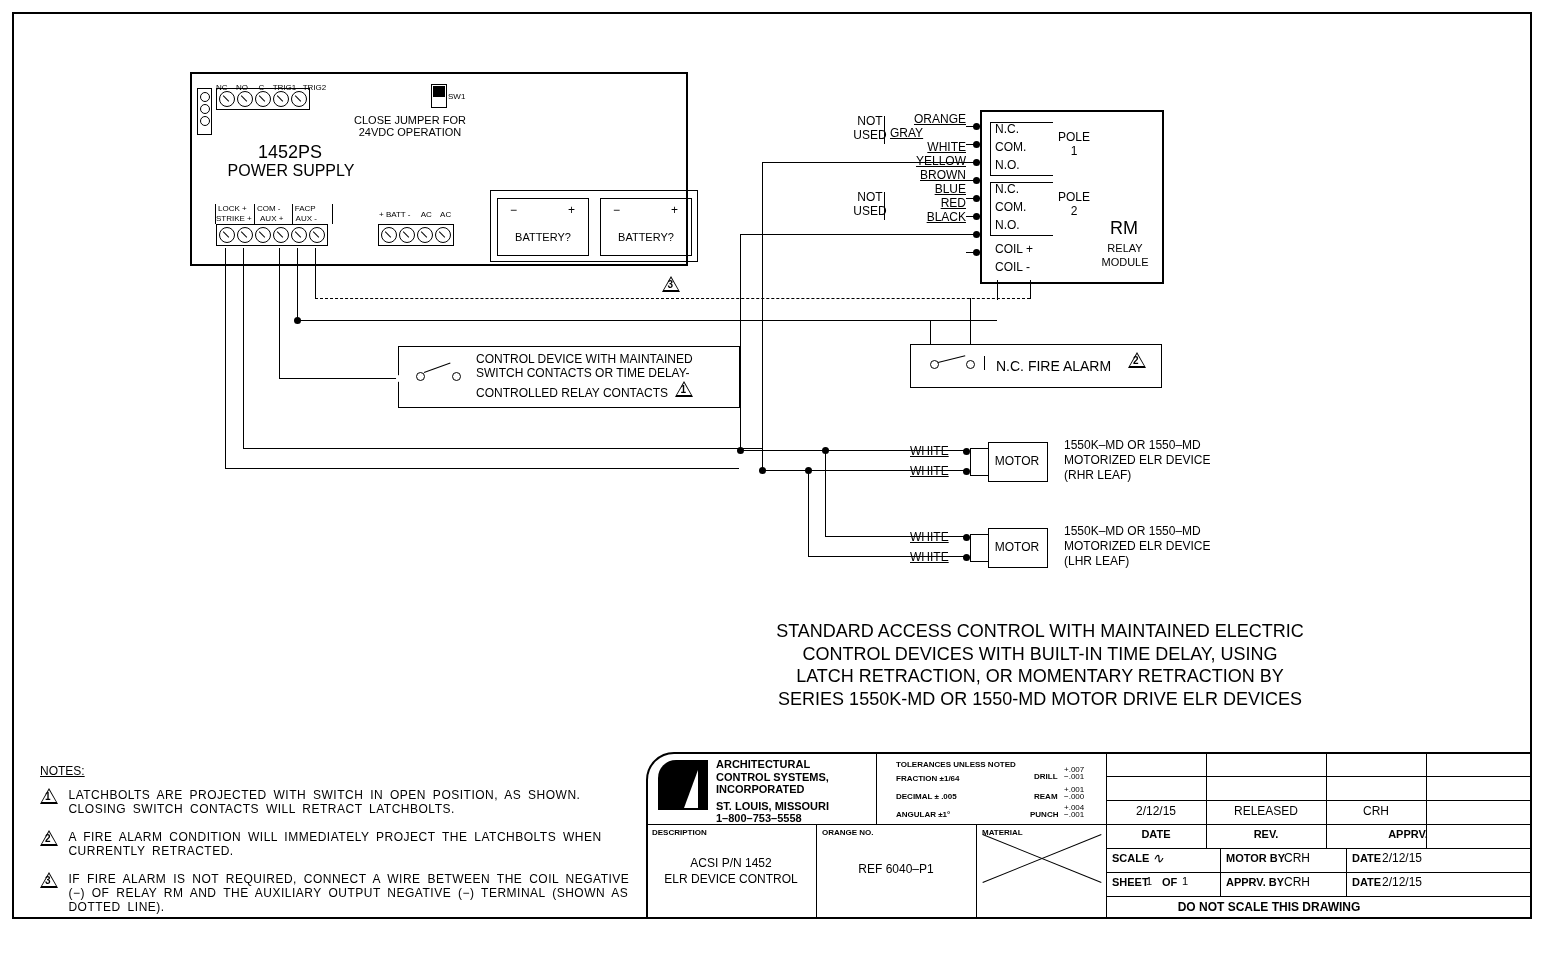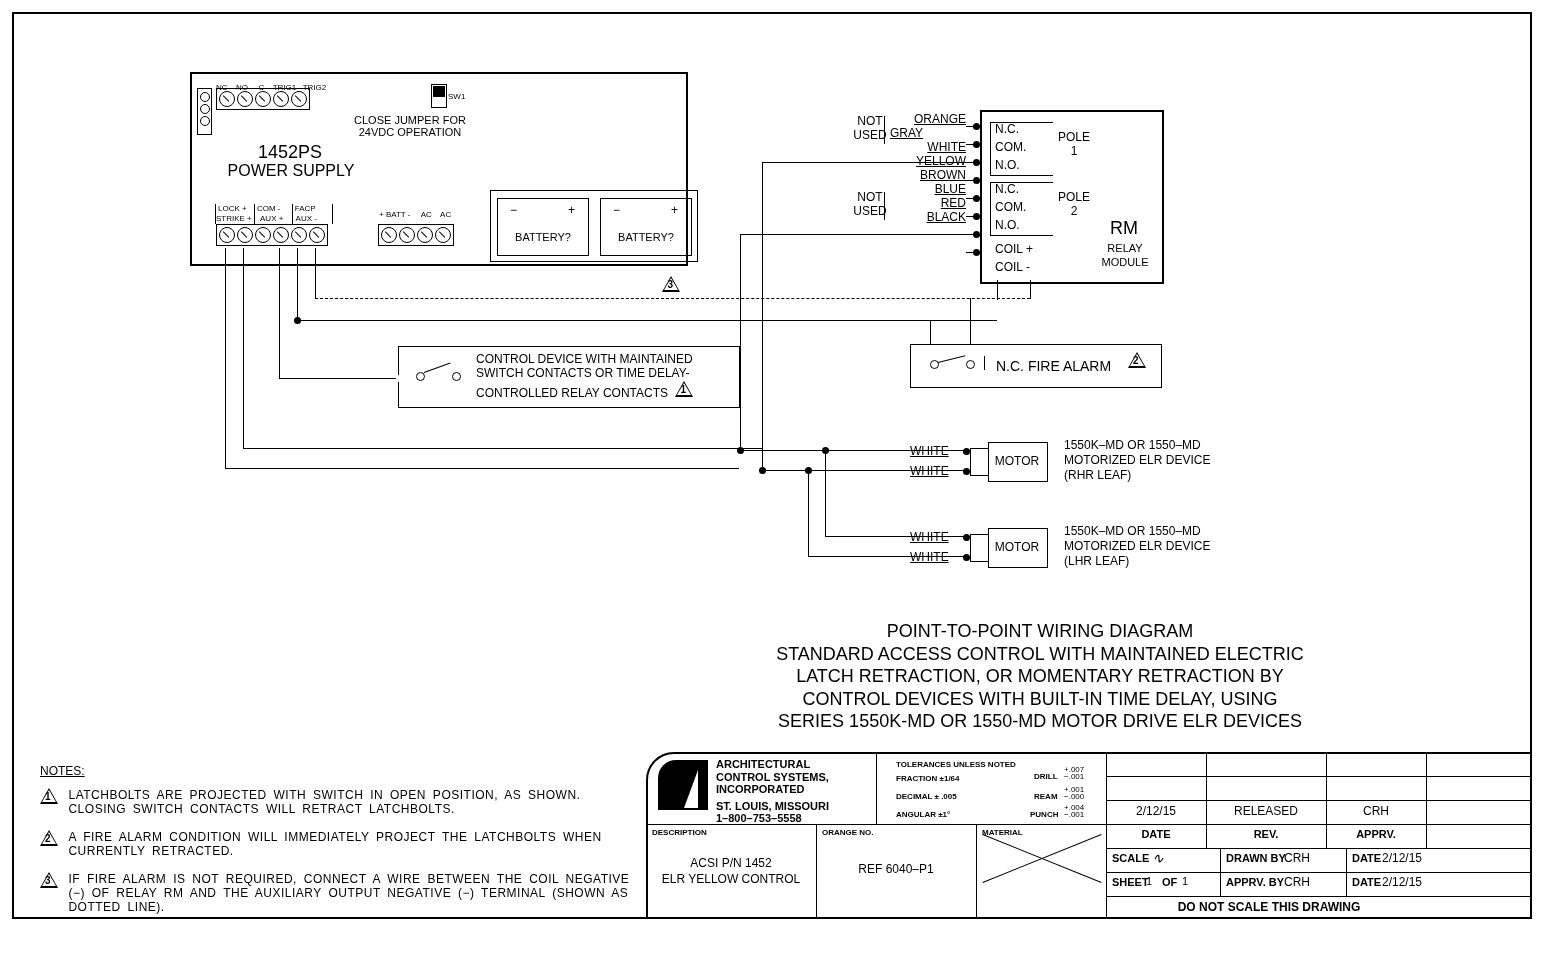--- a/index.html
+++ b/index.html
@@ -290,24 +290,23 @@
   <div class="h dash" style="left:1030px;top:298px;width:1px"></div>
   
   <div class="v" style="left:930px;top:320px;height:24px"></div>
   <div class="v" style="left:970px;top:298px;height:46px"></div>
   <div class="h" style="left:930px;top:320px;width:1px"></div>
   
   <span class="abs tri" style="left:640px;top:276px"><span class="tri-inner"></span><span class="tri-num">3</span></span>
 
   
   <div class="abs f18 center title-block" style="left:760px;top:620px;width:560px">
-    <div>POINT-TO-POINT WIRING DIAGRAM</div>
     <div>STANDARD ACCESS CONTROL WITH MAINTAINED ELECTRIC</div>
+    <div>CONTROL DEVICES WITH BUILT-IN TIME DELAY, USING</div>
     <div>LATCH RETRACTION, OR MOMENTARY RETRACTION BY</div>
-    <div>CONTROL DEVICES WITH BUILT-IN TIME DELAY, USING</div>
     <div>SERIES 1550K-MD OR 1550-MD MOTOR DRIVE ELR DEVICES</div>
   </div>
 
   
   <div class="abs f12 ul" style="left:40px;top:764px">NOTES:</div>
   <div class="abs" style="left:40px;top:788px;width:590px">
     <span class="tri"><span class="tri-inner"></span><span class="tri-num">1</span></span>
     <span class="f12" style="display:inline-block;vertical-align:top;margin-left:6px;width:560px;letter-spacing:0.5px;word-spacing:3px">LATCHBOLTS ARE PROJECTED WITH SWITCH IN OPEN POSITION, AS SHOWN. CLOSING SWITCH CONTACTS WILL RETRACT LATCHBOLTS.</span>
   </div>
   <div class="abs" style="left:40px;top:830px;width:590px">
@@ -351,21 +350,21 @@
 −.001</div>
 
     <div class="h" style="left:0;top:72px;width:460px"></div>
     <div class="v" style="left:460px;top:0;height:167px"></div>
     <div class="v" style="left:230px;top:0;height:72px"></div>
     <div class="v" style="left:170px;top:72px;width:1px;height:95px"></div>
     <div class="v" style="left:330px;top:72px;width:1px;height:95px"></div>
 
     <div class="abs f8 bold" style="left:6px;top:76px">DESCRIPTION</div>
     <div class="abs f12 center" style="left:0;top:104px;width:170px">ACSI P/N 1452</div>
-    <div class="abs f12 center" style="left:0;top:120px;width:170px">ELR YELLOW CONTROL</div>
+    <div class="abs f12 center" style="left:0;top:120px;width:170px">ELR DEVICE CONTROL</div>
 
     <div class="abs f8 bold" style="left:176px;top:76px">ORANGE NO.</div>
     <div class="abs f12 center" style="left:170px;top:110px;width:160px">REF 6040–P1</div>
 
     <div class="abs f8 bold" style="left:336px;top:76px">MATERIAL</div>
     <div class="bigx" style="left:332px;top:76px;width:128px;height:60px"></div>
 
     <div class="v" style="left:560px;top:0;height:96px"></div>
     <div class="v" style="left:680px;top:0;height:96px"></div>
     <div class="v" style="left:780px;top:0;height:96px"></div>
@@ -375,27 +374,27 @@
     <div class="h" style="left:460px;top:96px;width:426px"></div>
     <div class="h" style="left:460px;top:120px;width:426px"></div>
     <div class="h" style="left:460px;top:144px;width:426px"></div>
 
     <div class="abs f12 center" style="left:460px;top:52px;width:100px">2/12/15</div>
     <div class="abs f12 center" style="left:560px;top:52px;width:120px">RELEASED</div>
     <div class="abs f12 center" style="left:680px;top:52px;width:100px">CRH</div>
 
     <div class="abs f11 bold center" style="left:460px;top:76px;width:100px">DATE</div>
     <div class="abs f11 bold center" style="left:560px;top:76px;width:120px">REV.</div>
-    <div class="abs f11 bold center" style="left:680px;top:76px;width:100px">APPRV.</div>
+    <div class="abs f11 bold center" style="left:712px;top:76px;width:100px">APPRV.</div>
 
     <div class="v" style="left:574px;top:96px;height:48px"></div>
     <div class="v" style="left:700px;top:96px;height:48px"></div>
     <div class="abs f9 bold" style="left:466px;top:100px">SCALE</div>
     <div class="abs f14" style="left:506px;top:98px;font-style:italic">∿</div>
-    <div class="abs f9 bold" style="left:580px;top:100px">DRAWN BY</div>
+    <div class="abs f9 bold" style="left:580px;top:100px">MOTOR BY</div>
     <div class="abs f12" style="left:638px;top:99px">CRH</div>
     <div class="abs f9 bold" style="left:706px;top:100px">DATE</div>
     <div class="abs f12" style="left:736px;top:99px">2/12/15</div>
 
     <div class="abs f9 bold" style="left:466px;top:124px">SHEET</div>
     <div class="abs f11" style="left:500px;top:123px">1</div>
     <div class="abs f9 bold" style="left:516px;top:124px">OF</div>
     <div class="abs f11" style="left:536px;top:123px">1</div>
     <div class="abs f9 bold" style="left:580px;top:124px">APPRV. BY</div>
     <div class="abs f12" style="left:638px;top:123px">CRH</div>

